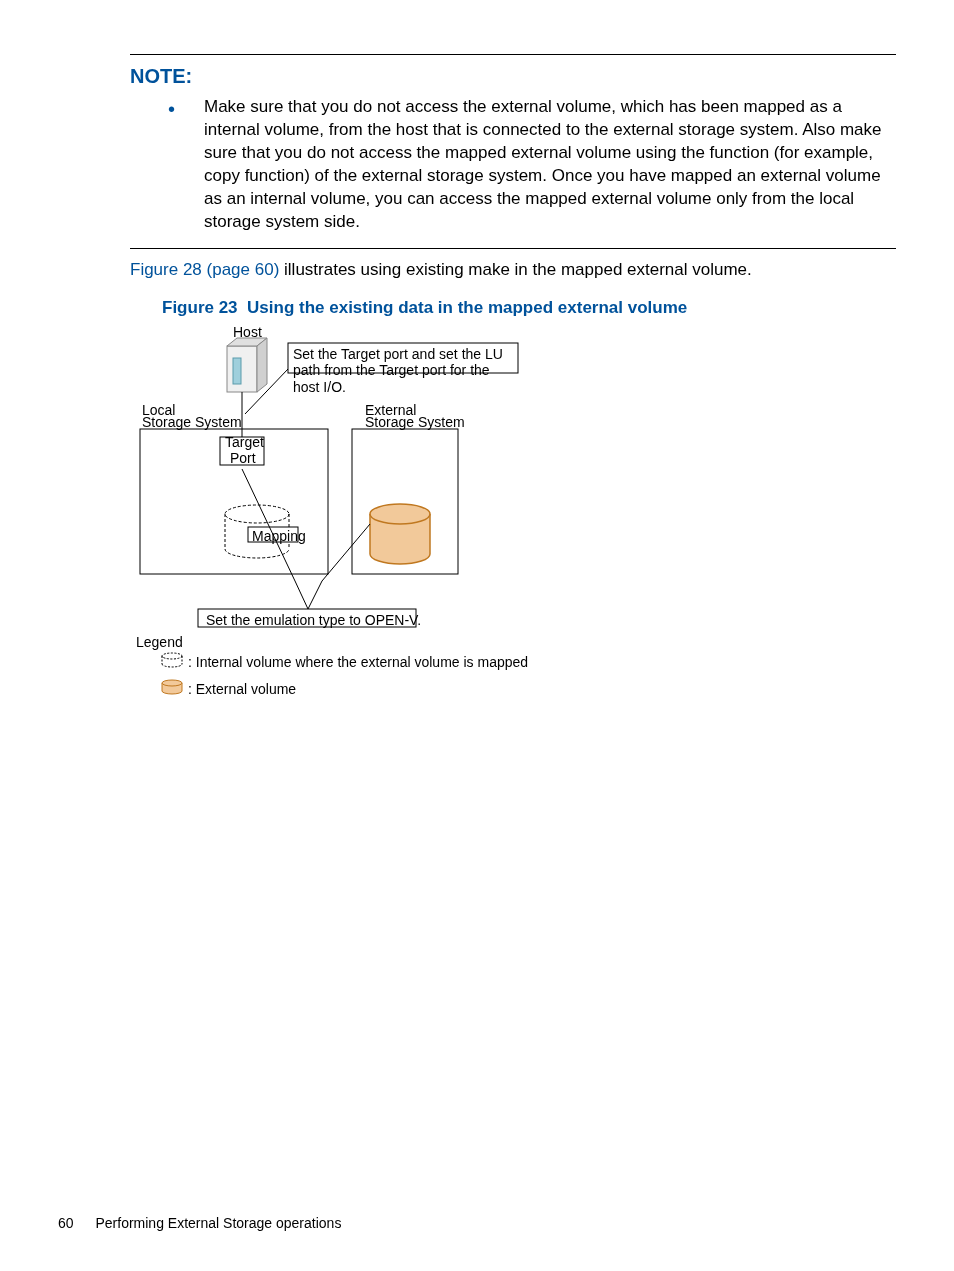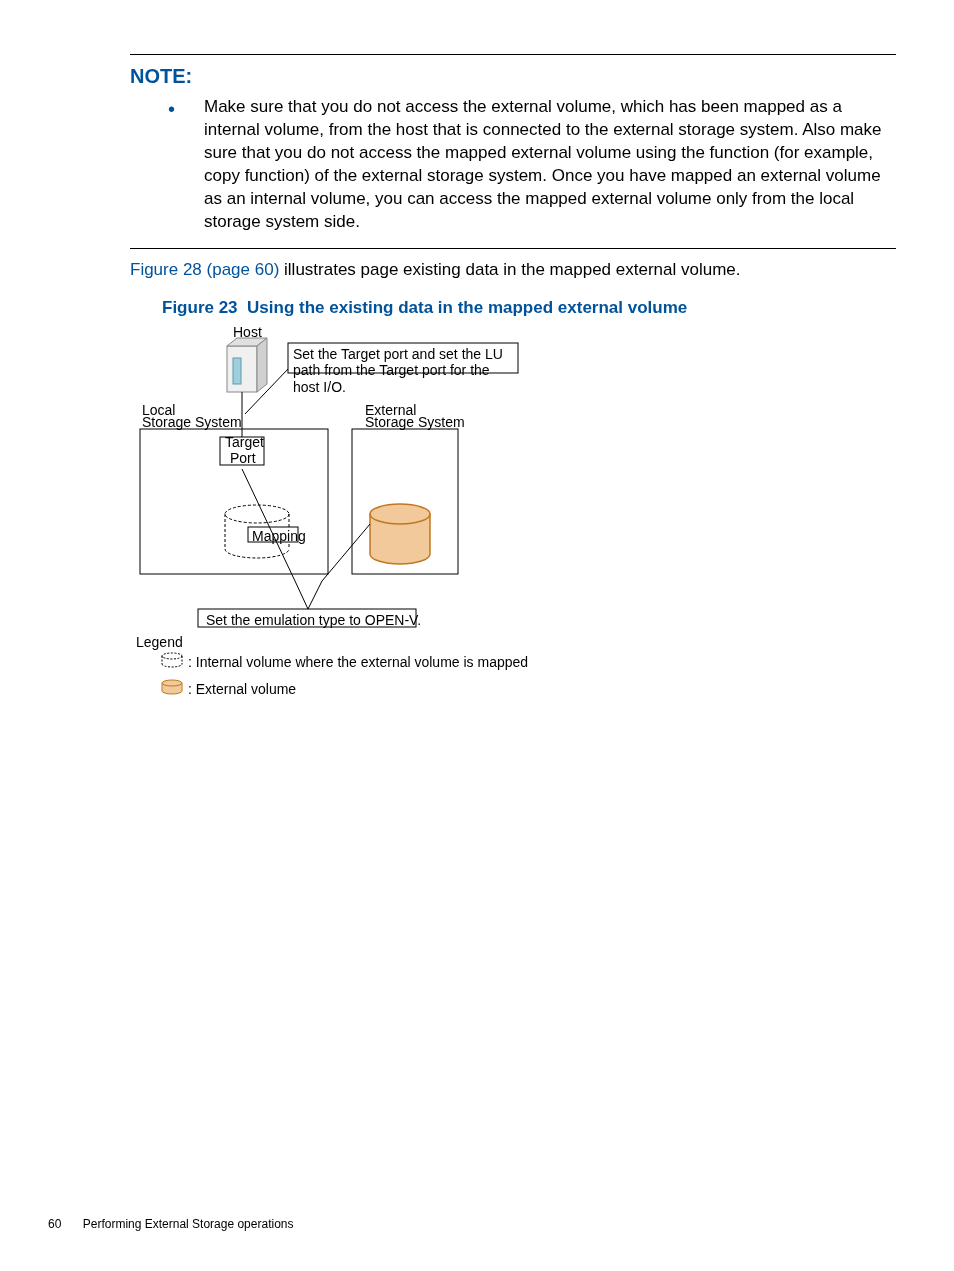--- a/index.html
+++ b/index.html
@@ -56,40 +56,40 @@
       margin-left: 72px;
       position: relative;
       width: 460px;
       height: 400px;
       font-family: Arial, Helvetica, sans-serif;
     }
     .d-label { position: absolute; font-size: 14px; color: #000; }
     .footer {
       position: absolute;
       bottom: 40px;
-      left: 48px;
-      font-size: 12px;
+      left: 58px;
+      font-size: 14px;
     }
     .footer .pnum { margin-right: 18px; }
   </style>
 </head>
 <body>
 
 <div class="top-rule"></div>
 
 <div class="note-title">NOTE:</div>
 
 <ul class="note-list">
   <li>Make sure that you do not access the external volume, which has been mapped as a internal volume, from the host that is connected to the external storage system. Also make sure that you do not access the mapped external volume using the function (for example, copy function) of the external storage system. Once you have mapped an external volume as an internal volume, you can access the mapped external volume only from the local storage system side.</li>
 </ul>
 
 <div class="bottom-rule"></div>
 
 <p class="body-para">
-  <span class="link">Figure 28 (page 60)</span><span> illustrates page existing data in the mapped external volume.</span>
+  <span class="link">Figure 28 (page 60)</span><span> illustrates using existing make in the mapped external volume.</span>
 </p>
 
 <div class="figure-caption">
   <span>Figure 23</span>&nbsp;&nbsp;<span>Using the existing data in the mapped external volume</span>
 </div>
 
 <div class="diagram">
   <svg width="460" height="400" style="position:absolute;left:0;top:0">
 
     <rect x="10" y="105" width="188" height="145" fill="none" stroke="#000" stroke-width="1"></rect>

